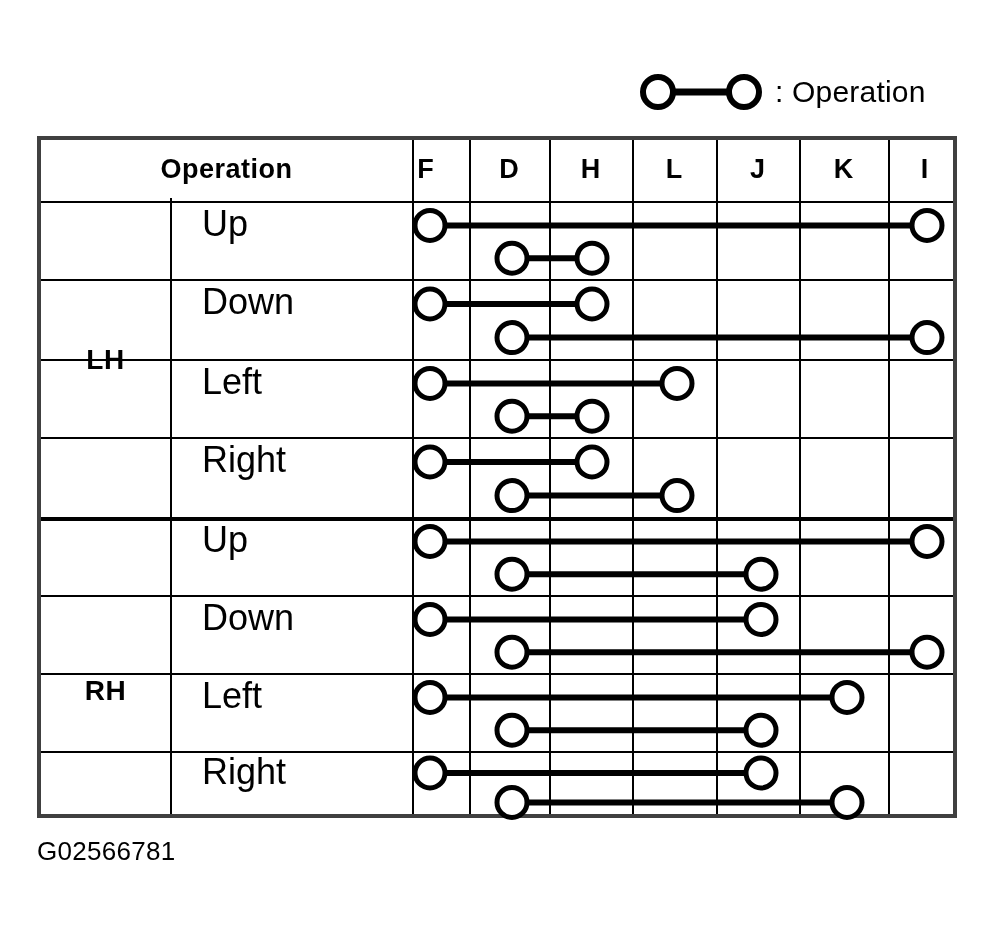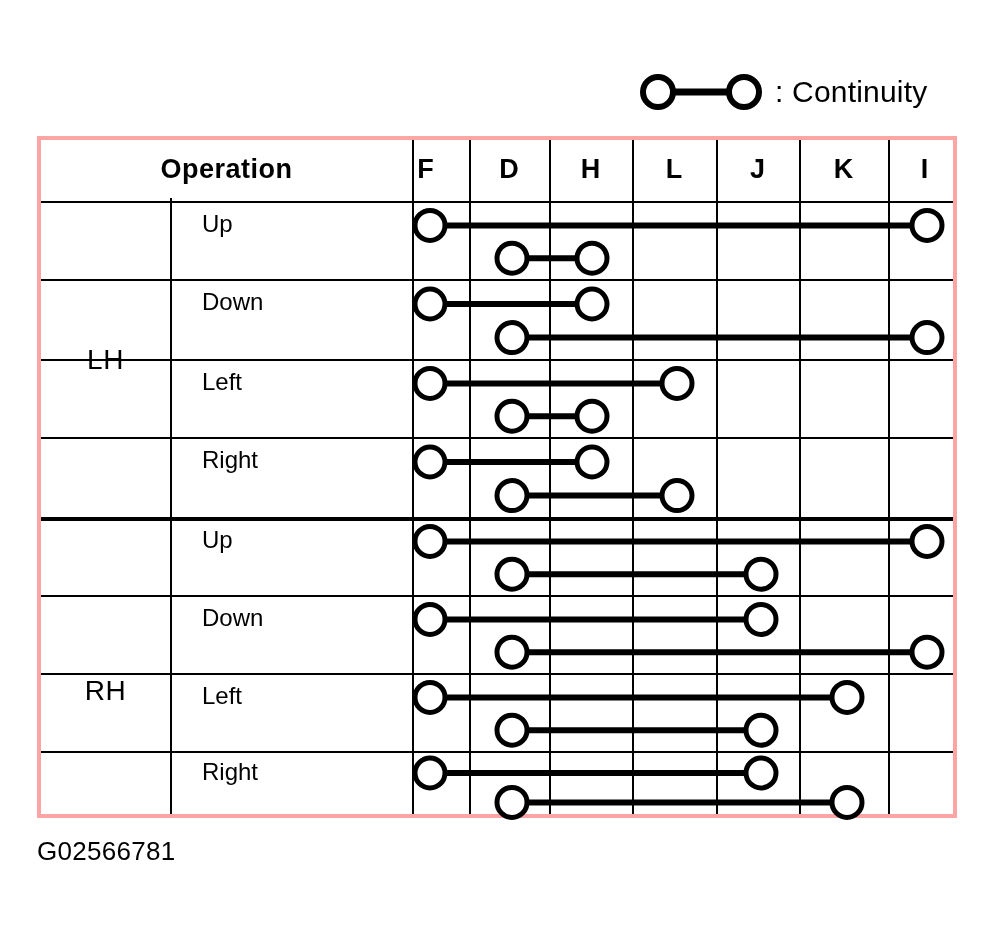--- a/index.html
+++ b/index.html
@@ -35,21 +35,21 @@
     white-space: nowrap;
   }
 
   
   #chart-table {
     position: absolute;
     left: 37px;
     top: 136px;
     width: 920px;
     height: 682px;
-    border: 4px solid #fca5a5;
+    border: 4px solid #404040;
     box-sizing: border-box;
     background: #fff;
   }
   #table-inner {
     position: absolute;
     inset: 0;
   }
 
   
   .vline {
@@ -102,32 +102,33 @@
   
   .group-label {
     position: absolute;
     left: 0;
     width: 129px;
     display: flex;
     align-items: center;
     justify-content: center;
     font-size: 28px;
     letter-spacing: 0.5px;
+    font-weight: bold;
   }
 
   
   .op-label {
     position: absolute;
     left: 129px;
     width: 242px;
     display: flex;
     align-items: center;
     padding-left: 32px;
     box-sizing: border-box;
-    font-size: 24px;
+    font-size: 36px;
   }
 
   
   #connections {
     position: absolute;
     inset: 0;
     pointer-events: none;
   }
 
   
@@ -141,21 +142,21 @@
 </style>
 </head>
 <body>
 
 <div id="legend">
   <svg class="lg-svg" width="130" height="44" viewBox="0 0 130 44">
     <line x1="22" y1="22" x2="108" y2="22" stroke="#000" stroke-width="7"></line>
     <circle cx="22" cy="22" r="15" fill="#fff" stroke="#000" stroke-width="6"></circle>
     <circle cx="108" cy="22" r="15" fill="#fff" stroke="#000" stroke-width="6"></circle>
   </svg>
-  <span class="lg-text">: Continuity</span>
+  <span class="lg-text">: Operation</span>
 </div>
 
 <div id="chart-table">
   <div id="table-inner">
 
     <div id="grid-layer">
         <div class="vline" style="left: 129px; top: 58px;"></div>
         <div class="vline" style="left: 371px; top: 0px;"></div>
         <div class="vline" style="left: 428px;"></div>
         <div class="vline" style="left: 508px;"></div>

